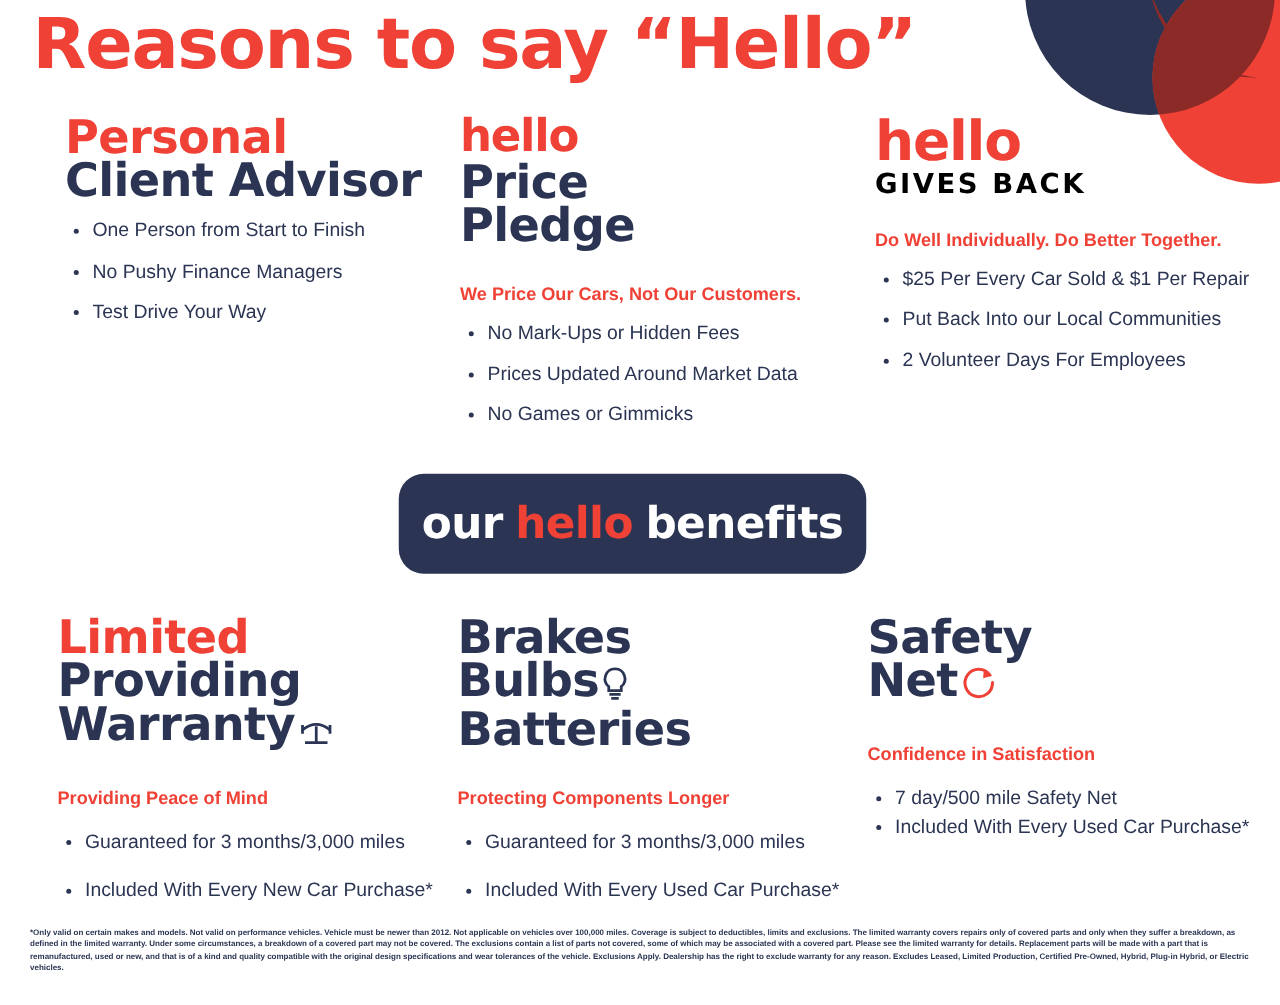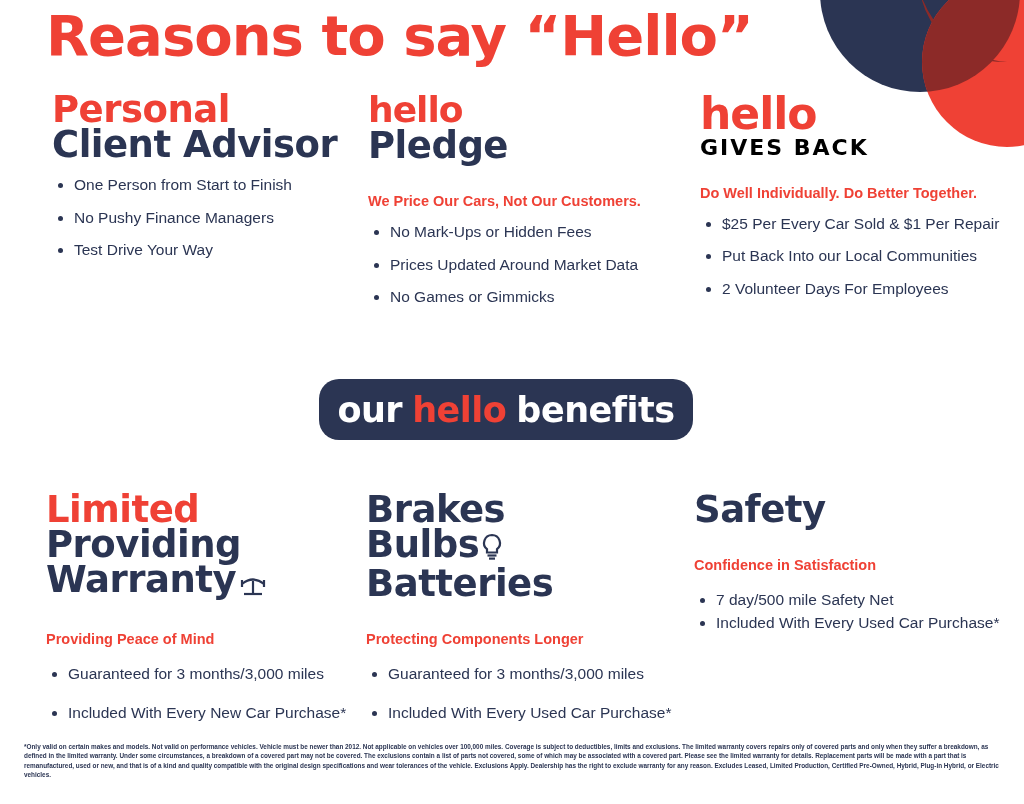--- a/index.html
+++ b/index.html
@@ -36,21 +36,20 @@
   .headline {
     position: absolute;
     left: 26px;
     top: 8px;
     font-size: 56px;
     line-height: 1;
     font-weight: bold;
     color: #ef4135;
     letter-spacing: -1px;
     font-family: "DejaVu Sans", sans-serif;
-    margin-left: 20px;
   }
 
   
   .cols {
     position: absolute;
     left: 0;
     right: 0;
   }
   .cols.top { top: 92px; }
   .cols.bottom { top: 492px; }
@@ -120,21 +119,21 @@
     margin-bottom: 14px;
     line-height: 1.2;
   }
 
   
   .banner {
     position: absolute;
     left: 319px;
     top: 379px;
     width: 374px;
-    height: 61px;
+    height: 80px;
     background: #2b3553;
     border-radius: 20px;
     display: flex;
     align-items: center;
     justify-content: center;
     font-family: "DejaVu Sans", sans-serif;
     font-weight: bold;
     font-size: 35px;
     color: #ffffff;
     letter-spacing: -0.5px;
@@ -195,20 +194,21 @@
       <ul class="bullets">
         <li>One Person from Start to Finish</li>
         <li>No Pushy Finance Managers</li>
         <li>Test Drive Your Way</li>
       </ul>
     </div>
 
     <div class="col c2">
       <div class="title-block">
         <span class="hello-word">hello</span>
+        <span class="t-navy">Price</span>
         <span class="t-navy">Pledge</span>
       </div>
       <div class="subhead">We Price Our Cars, Not Our Customers.</div>
       <ul class="bullets">
         <li>No Mark-Ups or Hidden Fees</li>
         <li>Prices Updated Around Market Data</li>
         <li>No Games or Gimmicks</li>
       </ul>
     </div>
 
@@ -270,20 +270,26 @@
       <div class="subhead">Protecting Components Longer</div>
       <ul class="bullets" style="margin-top:18px;">
         <li style="margin-bottom:20px;">Guaranteed for 3 months/3,000 miles</li>
         <li>Included With Every Used Car Purchase*</li>
       </ul>
     </div>
 
     <div class="col c3b">
       <div class="title-block">
         <span class="t-navy">Safety</span>
+        <span class="t-navy">
+          <span>Net</span><span class="inline-icon"><svg width="30" height="30" viewBox="0 0 30 30" xmlns="http://www.w3.org/2000/svg">
+                <path d="M24 9 A11 11 0 1 0 26 15" fill="none" stroke="#ef4135" stroke-width="2.4" stroke-linecap="round"></path>
+                <path d="M19 4.5 L25.5 9.5 L18.5 11.5 Z" fill="#ef4135"></path>
+              </svg></span>
+        </span>
       </div>
       <div class="subhead">Confidence in Satisfaction</div>
       <ul class="bullets" style="margin-top:18px;">
         <li style="margin-bottom:4px;">7 day/500 mile Safety Net</li>
         <li>Included With Every Used Car Purchase*</li>
       </ul>
     </div>
   </div>
 
   <div class="footnote">*Only valid on certain makes and models. Not valid on performance vehicles. Vehicle must be newer than 2012. Not applicable on vehicles over 100,000 miles. Coverage is subject to deductibles, limits and exclusions. The limited warranty covers repairs only of covered parts and only when they suffer a breakdown, as defined in the limited warranty. Under some circumstances, a breakdown of a covered part may not be covered. The exclusions contain a list of parts not covered, some of which may be associated with a covered part. Please see the limited warranty for details. Replacement parts will be made with a part that is remanufactured, used or new, and that is of a kind and quality compatible with the original design specifications and wear tolerances of the vehicle. Exclusions Apply. Dealership has the right to exclude warranty for any reason. Excludes Leased, Limited Production, Certified Pre-Owned, Hybrid, Plug-in Hybrid, or Electric vehicles.</div>

